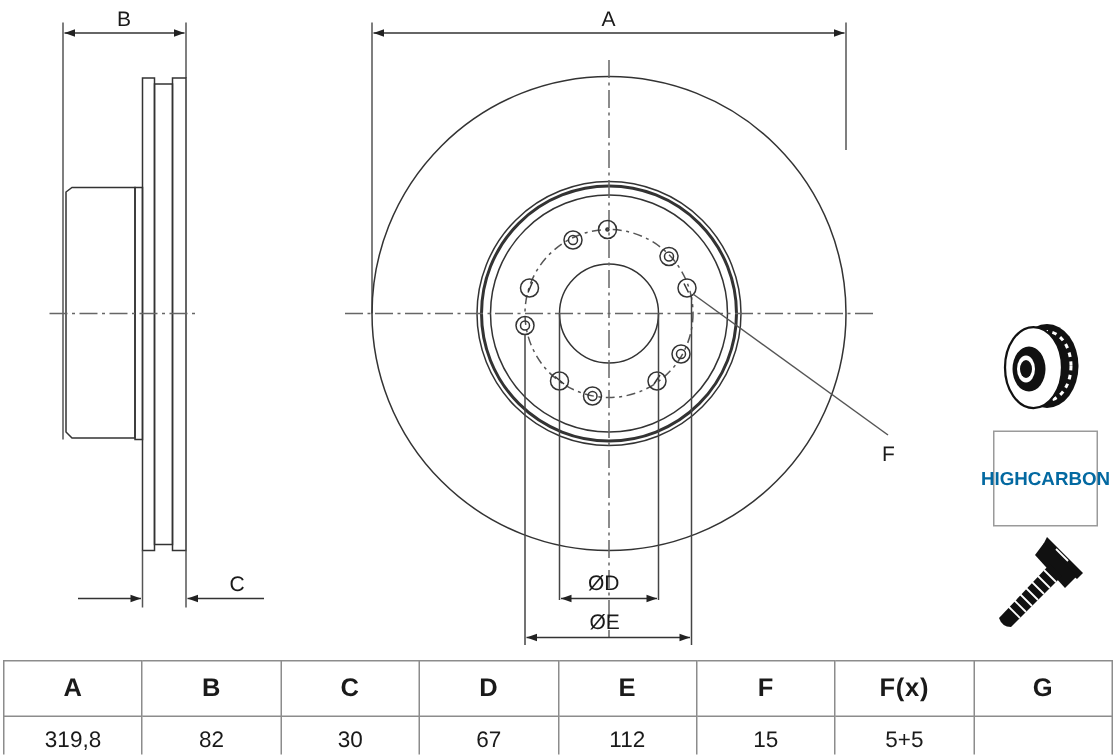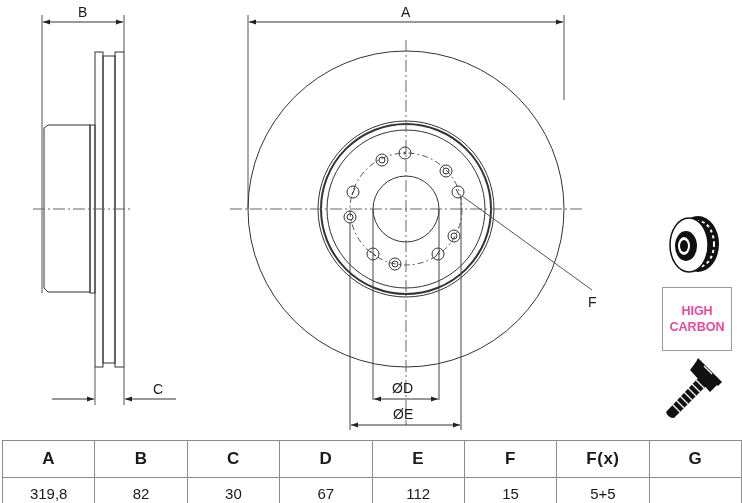--- a/index.html
+++ b/index.html
@@ -1,19 +1,19 @@
 <!DOCTYPE html>
 <html><head>
 <meta charset="utf-8">
 <style>
   html, body { margin:0; padding:0; background:#ffffff; }
   body { width:742px; height:503px; position:relative; overflow:hidden; font-family:"Liberation Sans", sans-serif; color:#1a1a1a; }
   svg.drawing { position:absolute; left:0; top:0; width:742px; height:440px; }
   .lbl { font-family:"Liberation Sans", sans-serif; font-size:14px; fill:#1a1a1a; }
-  .hc-box { position:absolute; left:662px; top:287px; width:70px; height:64px; border:1px solid #9a9a9a; box-sizing:border-box; display:flex; flex-direction:column; align-items:center; justify-content:center; font-weight:bold; font-size:12.5px; line-height:16px; color:#ec4899; }
+  .hc-box { position:absolute; left:662px; top:287px; width:70px; height:64px; border:1px solid #9a9a9a; box-sizing:border-box; display:flex; flex-direction:row; align-items:center; justify-content:center; font-weight:bold; font-size:12.5px; line-height:16px; color:#0369a1; }
   table.spec { position:absolute; left:2px; top:440px; width:740px; height:63px; border-collapse:collapse; table-layout:fixed; }
   table.spec td { border:1px solid #8c8c8c; text-align:center; vertical-align:middle; font-family:"Liberation Sans", sans-serif; }
   table.spec tr.head td { height:34px; font-size:17px; font-weight:bold; letter-spacing:0.5px; }
   table.spec tr.vals td { height:28px; font-size:15px; }
 </style>
 </head>
 <body>
 
 <svg class="drawing" viewBox="0 0 742 440" xmlns="http://www.w3.org/2000/svg">
   <defs>

